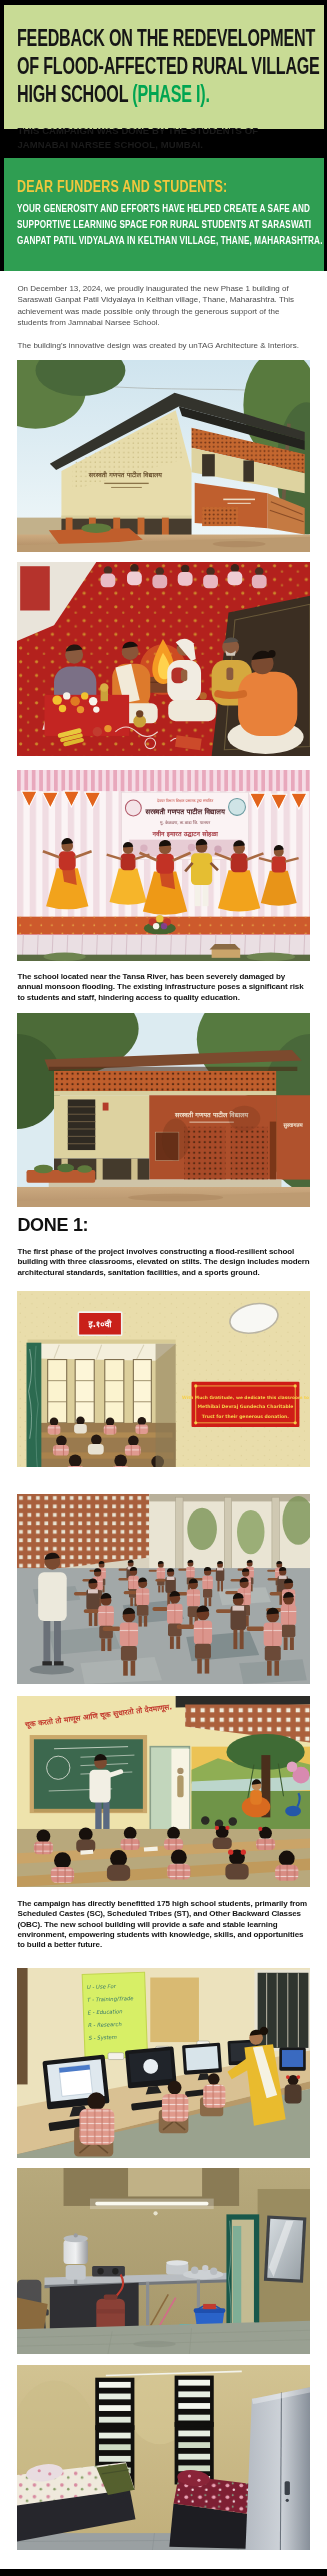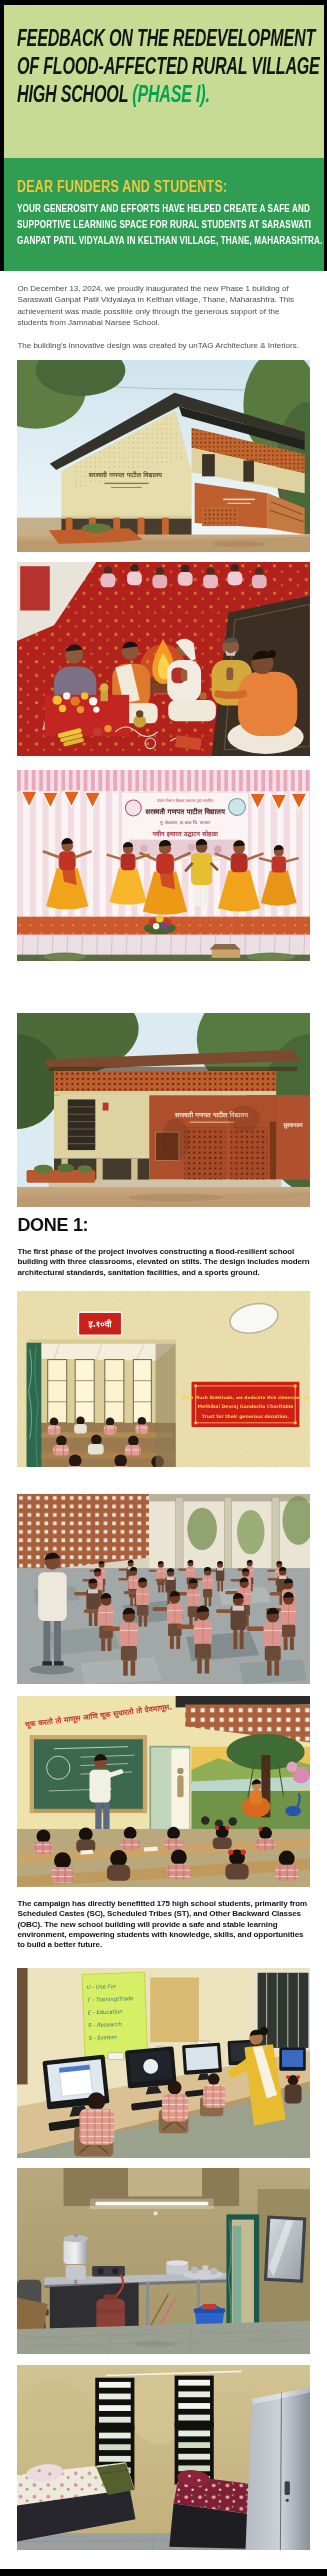--- a/index.html
+++ b/index.html
@@ -2,21 +2,21 @@
 <html style="font-size:8.5px"><head>
 <meta charset="utf-8">
 <style>
   html,body{margin:0;padding:0;background:#ffffff;}
   body{font-family:"Liberation Sans",sans-serif;}
   .page{position:relative;width:328px;height:2576px;background:#fff;overflow:hidden;}
   .bar{position:absolute;left:0;width:328px;background:#000;}
   .top-bar{top:0;height:5.3px;}
   .bottom-bar{top:2569px;height:7.4px;}
   .header-frame{position:absolute;top:0;left:0;width:328px;height:271px;background:#000;}
-  .header{position:absolute;top:5.3px;left:3.7px;width:320px;height:153px;background:#c8db95;font-style:italic;}
+  .header{position:absolute;top:5.3px;left:3.7px;width:320px;height:124px;background:#c8db95;}
   .funders{position:absolute;top:158px;left:3.7px;width:320px;height:113px;background:#2f9e52;}
   .title{position:absolute;left:13.7px;top:19px;color:#161616;font-weight:bold;}
   .tline{display:block;white-space:nowrap;font-size:23px;line-height:28px;letter-spacing:-0.3px;transform:scaleX(0.70);transform-origin:0 50%;}
   .tgreen{color:#00a551;}
   .subtitle{position:absolute;left:13.7px;top:119px;width:267px;font-weight:bold;font-size:9.5px;line-height:13.2px;color:#1b1b1b;letter-spacing:0.1px;}
   .funders-heading{position:absolute;left:13.7px;top:18px;color:#f2c73d;font-weight:bold;font-size:17.4px;white-space:nowrap;transform:scaleX(0.72);transform-origin:0 0;letter-spacing:0.3px;}
   .funders-lines{position:absolute;left:13.7px;top:42px;color:#ffffff;font-weight:bold;font-size:11px;line-height:16px;}
   .fline{display:block;white-space:nowrap;transform:scaleX(0.74);transform-origin:0 50%;letter-spacing:0.2px;}
   .intro{position:absolute;left:17.4px;top:283px;width:284px;color:#4c4c4c;font-size:8px;line-height:11.4px;}
   .intro p{margin:0 0 11.6px 0;}
@@ -33,20 +33,21 @@
 
   <div class="bar top-bar"></div>
 
   <div class="header-frame">
     <div class="header">
       <div class="title">
         <span class="tline">FEEDBACK ON THE REDEVELOPMENT</span>
         <span class="tline">OF FLOOD-AFFECTED RURAL VILLAGE</span>
         <span class="tline"><span>HIGH SCHOOL </span><span class="tgreen">(PHASE I).</span></span>
       </div>
+      <div class="subtitle">THIS CAMPAIGN WAS DONE BY THE STUDENTS OF JAMNABAI NARSEE SCHOOL, MUMBAI.</div>
     </div>
     <div class="funders">
       <div class="funders-heading">DEAR FUNDERS AND STUDENTS:</div>
       <div class="funders-lines">
         <span class="fline">YOUR GENEROSITY AND EFFORTS HAVE HELPED CREATE A SAFE AND</span>
         <span class="fline">SUPPORTIVE LEARNING SPACE FOR RURAL STUDENTS AT SARASWATI</span>
         <span class="fline">GANPAT PATIL VIDYALAYA IN KELTHAN VILLAGE, THANE, MAHARASHTRA.</span>
       </div>
     </div>
   </div>
@@ -367,20 +368,21 @@
       <rect x="0" y="350" width="554" height="12" fill="#5a6b42"></rect>
       <ellipse cx="90" cy="354" rx="40" ry="8" fill="#6e8450"></ellipse>
         <ellipse cx="480" cy="354" rx="46" ry="8" fill="#6e8450"></ellipse>
       <g>
         <rect x="368" y="338" width="54" height="18" fill="#c9a46a"></rect>
           <polygon points="364,340 422,340 412,330 374,330" fill="#8a6a44"></polygon>
       </g>
     </svg>
   </figure>
 
+  <div class="note" style="top:972px">The school located near the Tansa River, has been severely damaged by annual monsoon flooding. The existing infrastructure poses a significant risk to students and staff, hindering access to quality education.</div>
 
   <figure class="photo" style="top:1013px;height:194px">
     <svg viewBox="0 0 554 368" height="194" preserveAspectRatio="none">
       <defs>
         <pattern id="j4" width="10" height="10" patternUnits="userSpaceOnUse">
             <circle cx="5" cy="5" r="2.2" fill="#5a2a12"></circle>
           </pattern>
         <linearGradient id="gr4" x1="0" y1="0" x2="0" y2="1">
             <stop offset="0" stop-color="#cba97f"></stop>
             <stop offset="1" stop-color="#b3906a"></stop>

